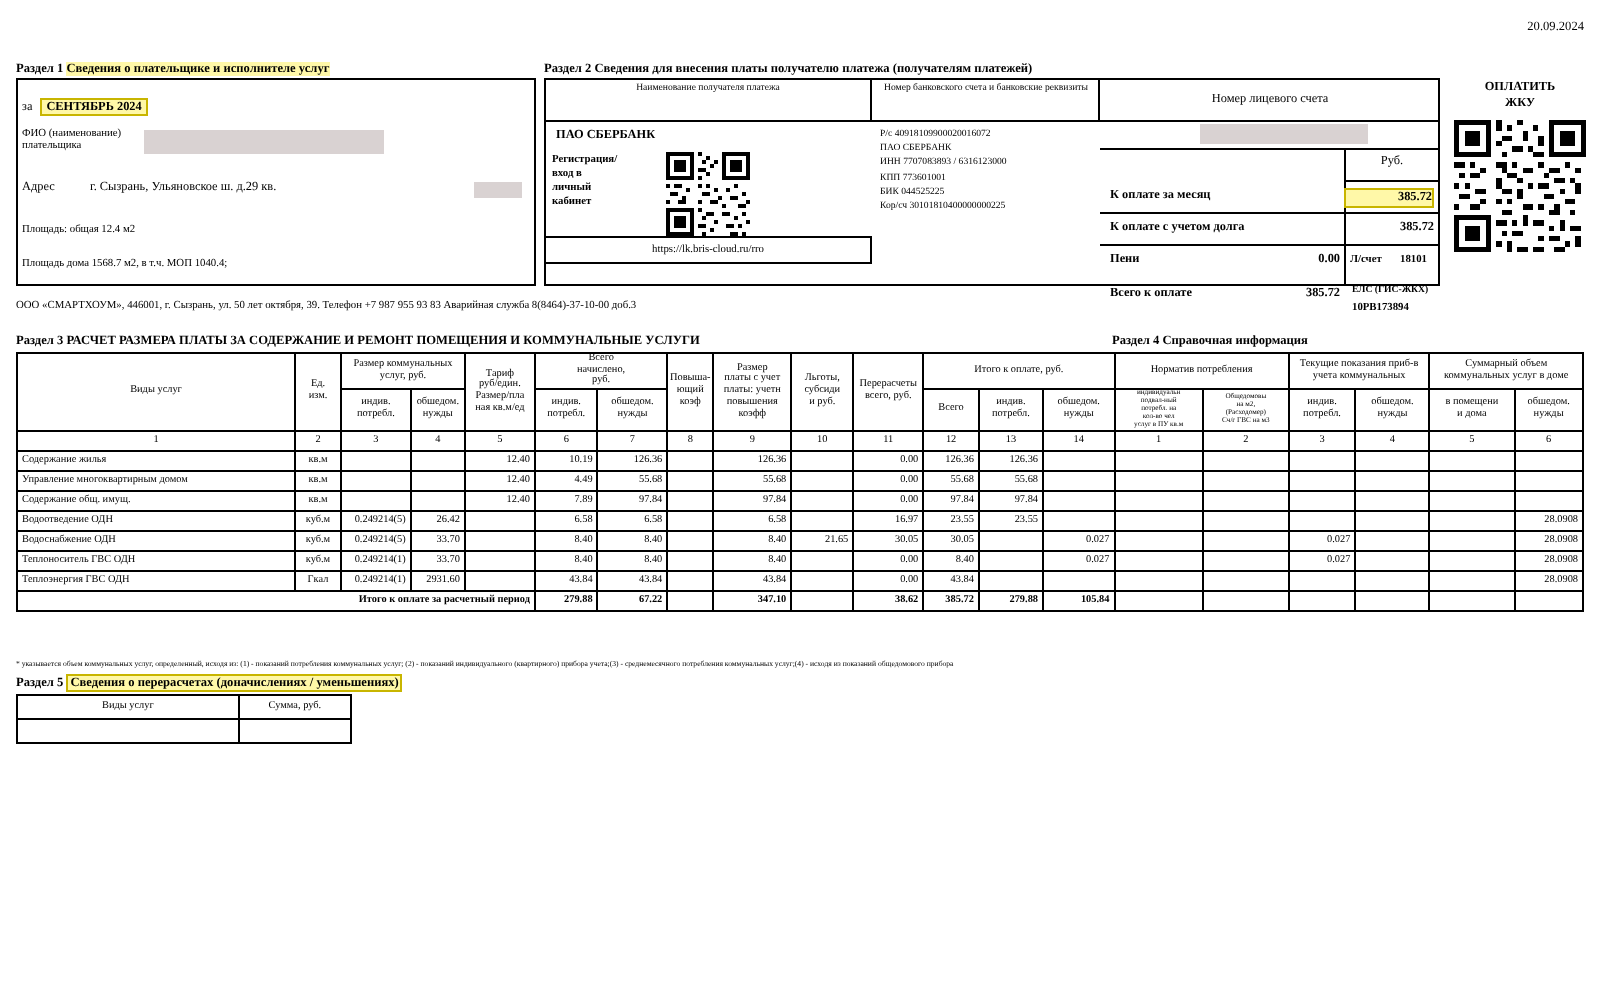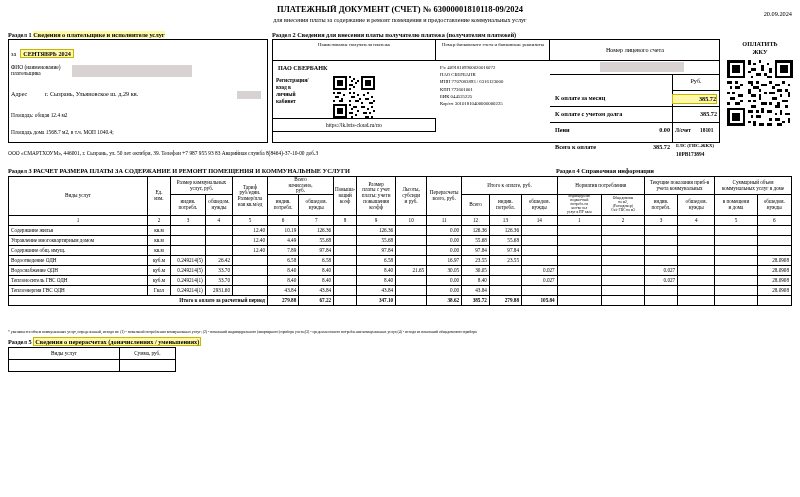--- a/index.html
+++ b/index.html
@@ -41,24 +41,20 @@
   .t th{font-weight:normal;text-align:center;vertical-align:middle;}
   .t td{text-align:center;vertical-align:middle;height:9px;}
   .t td.l{text-align:left;padding-left:2px;}
   .t td.r{text-align:right;padding-right:2px;}
 </style>
 </head>
 <body>
 
 <div class="page">
 
-  <div class="hdr">
-    <div class="t1">ПЛАТЕЖНЫЙ ДОКУМЕНТ (СЧЕТ) № 63000001810118-09/2024</div>
-    <div class="t2">для внесения платы за содержание и ремонт помещения и предоставление коммунальных услуг</div>
-  </div>
   <div class="hdr-date">20.09.2024</div>
 
   <div class="sec" style="position:absolute;left:8px;top:31px;">
     <span class="b">Раздел 1</span>
     <span class="b hl">Сведения о плательщике и исполнителе услуг</span>
   </div>
 
   <div class="bx" style="left:8px;top:39px;width:260px;height:104px;"></div>
 
   <div style="position:absolute;left:11px;top:42px;">

